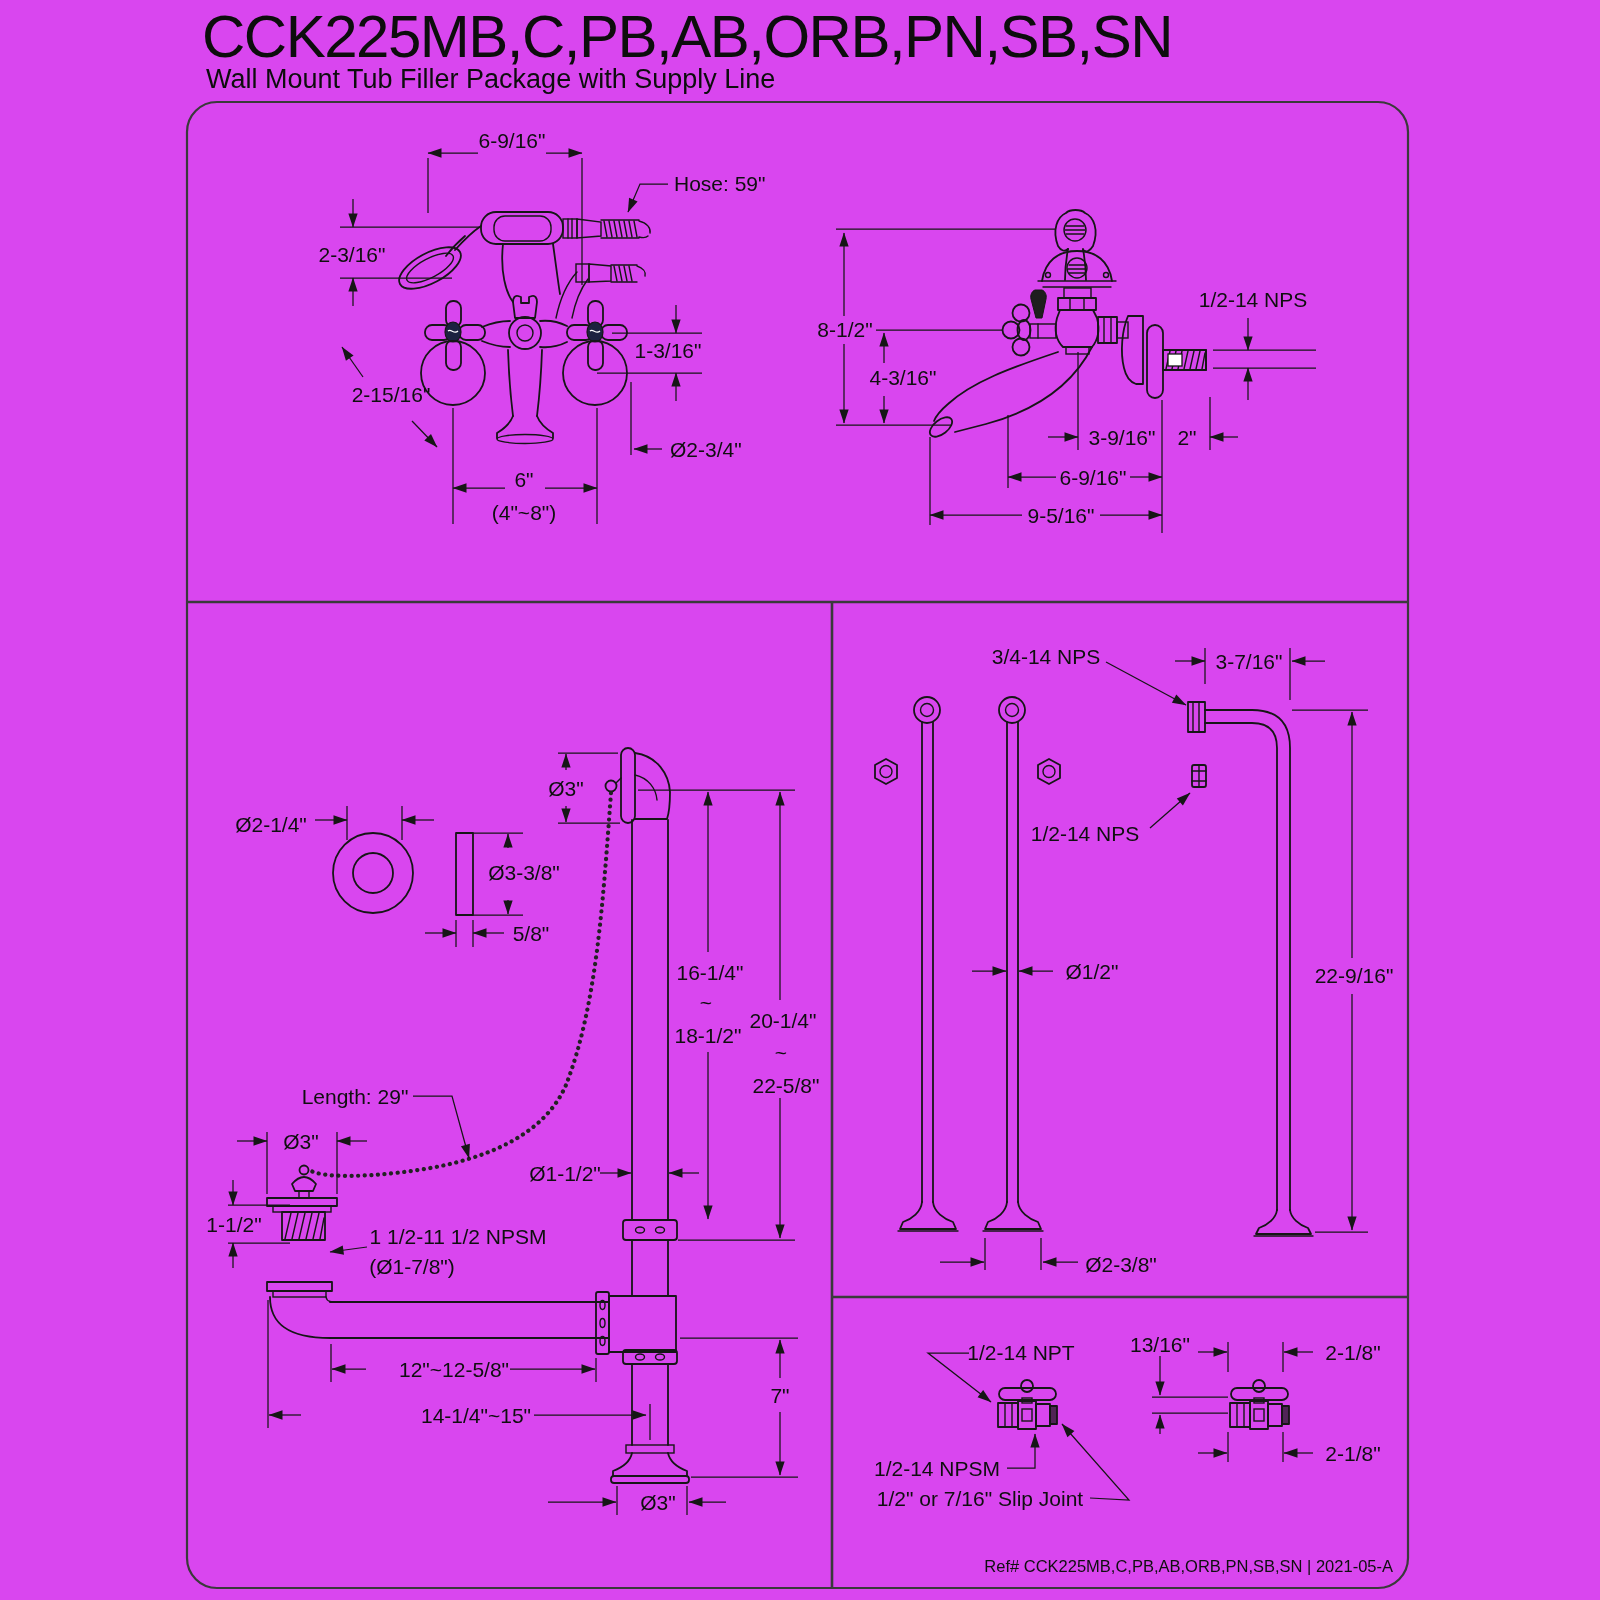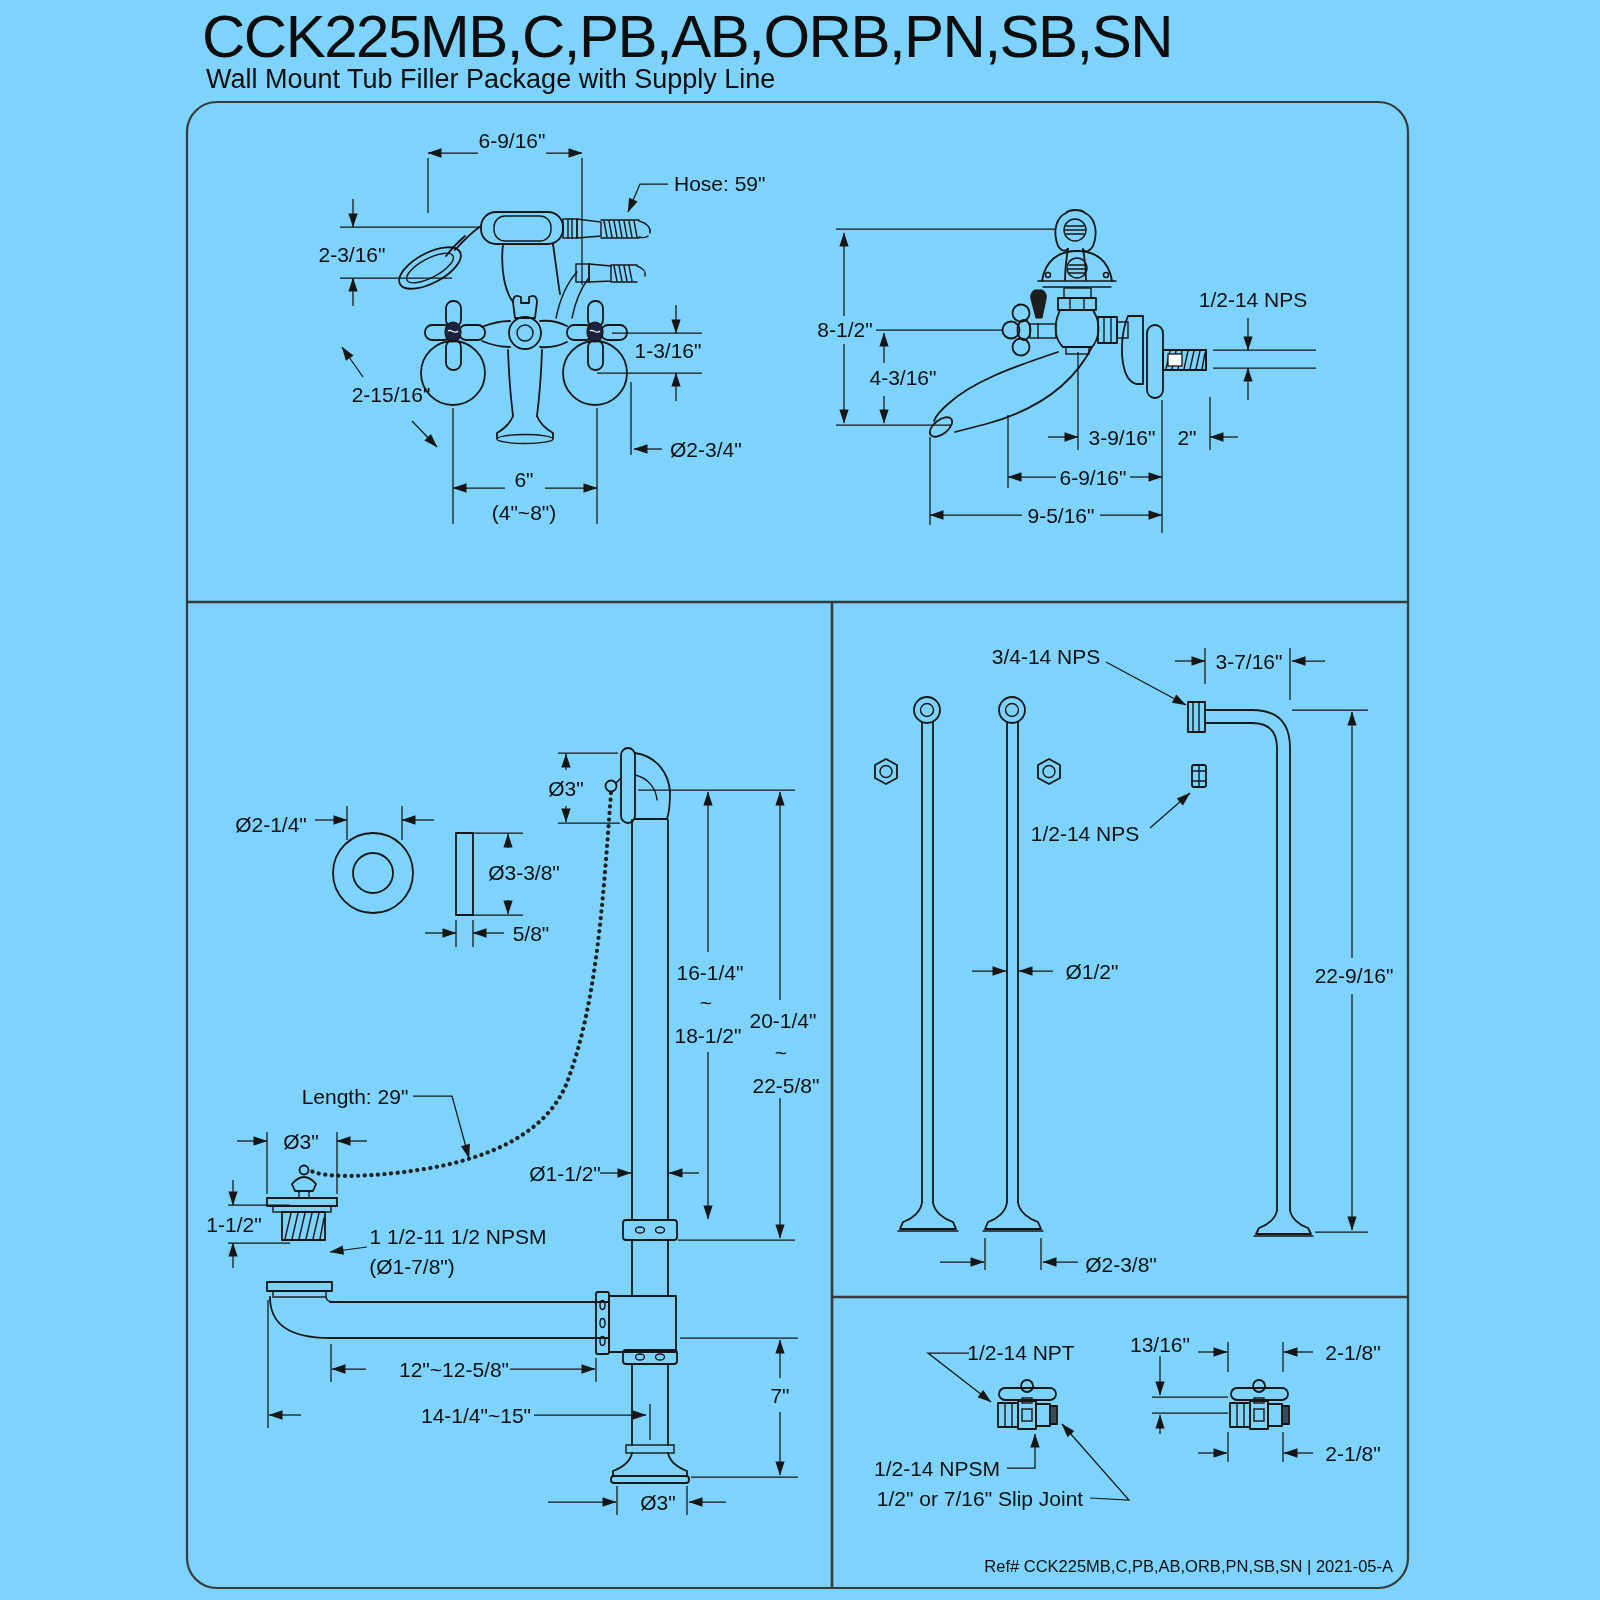--- a/index.html
+++ b/index.html
@@ -1,16 +1,16 @@
 <!DOCTYPE html>
 <html><head>
 <meta charset="utf-8">
 <style>
   html,body{margin:0;padding:0;background:#fff;}
-  .sheet{position:relative;width:1600px;height:1600px;background:#7dd3fc;overflow:hidden;
+  .sheet{position:relative;width:1600px;height:1600px;background:#d946ef;overflow:hidden;
          font-family:"Liberation Sans","DejaVu Sans",sans-serif;color:#111;}
   .title{position:absolute;left:202px;top:2px;font-size:60px;letter-spacing:-1.5px;
          font-weight:500;white-space:nowrap;color:#0d0d0d;}
   .subtitle{position:absolute;left:206px;top:64px;font-size:27px;color:#0d0d0d;white-space:nowrap;}
   svg{position:absolute;left:0;top:0;}
   .art{stroke:#161616;stroke-width:1.8;fill:none;stroke-linecap:round;stroke-linejoin:round;}
   .art2{stroke:#161616;stroke-width:1.4;fill:none;stroke-linecap:round;}
   .dim{stroke:#161616;stroke-width:1.25;fill:none;}
   .frame{stroke:#3a3a3a;stroke-width:2.2;fill:none;}
   .divid{stroke:#3a3a3a;stroke-width:2.6;}

